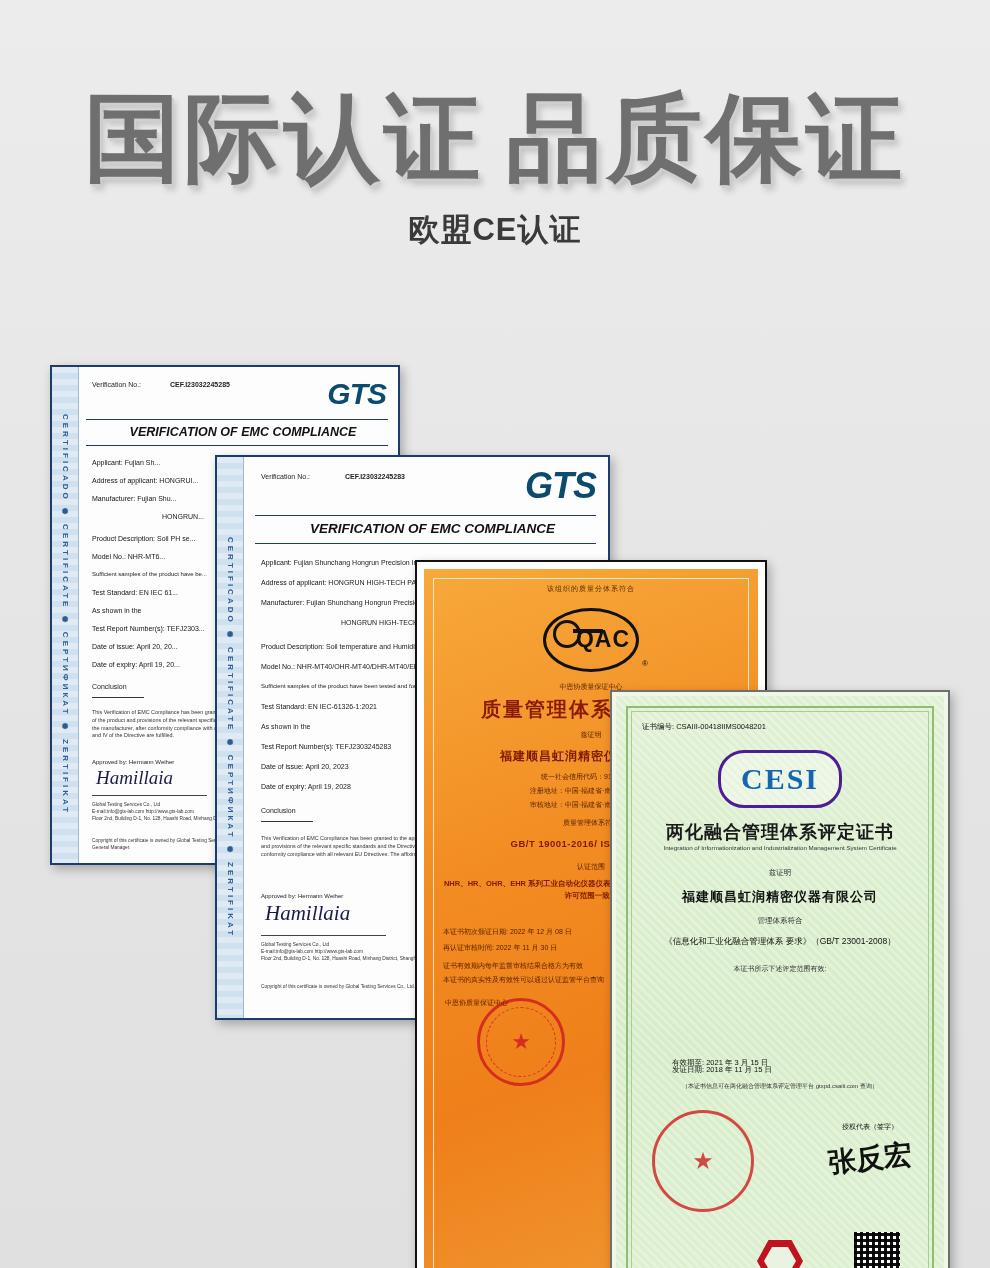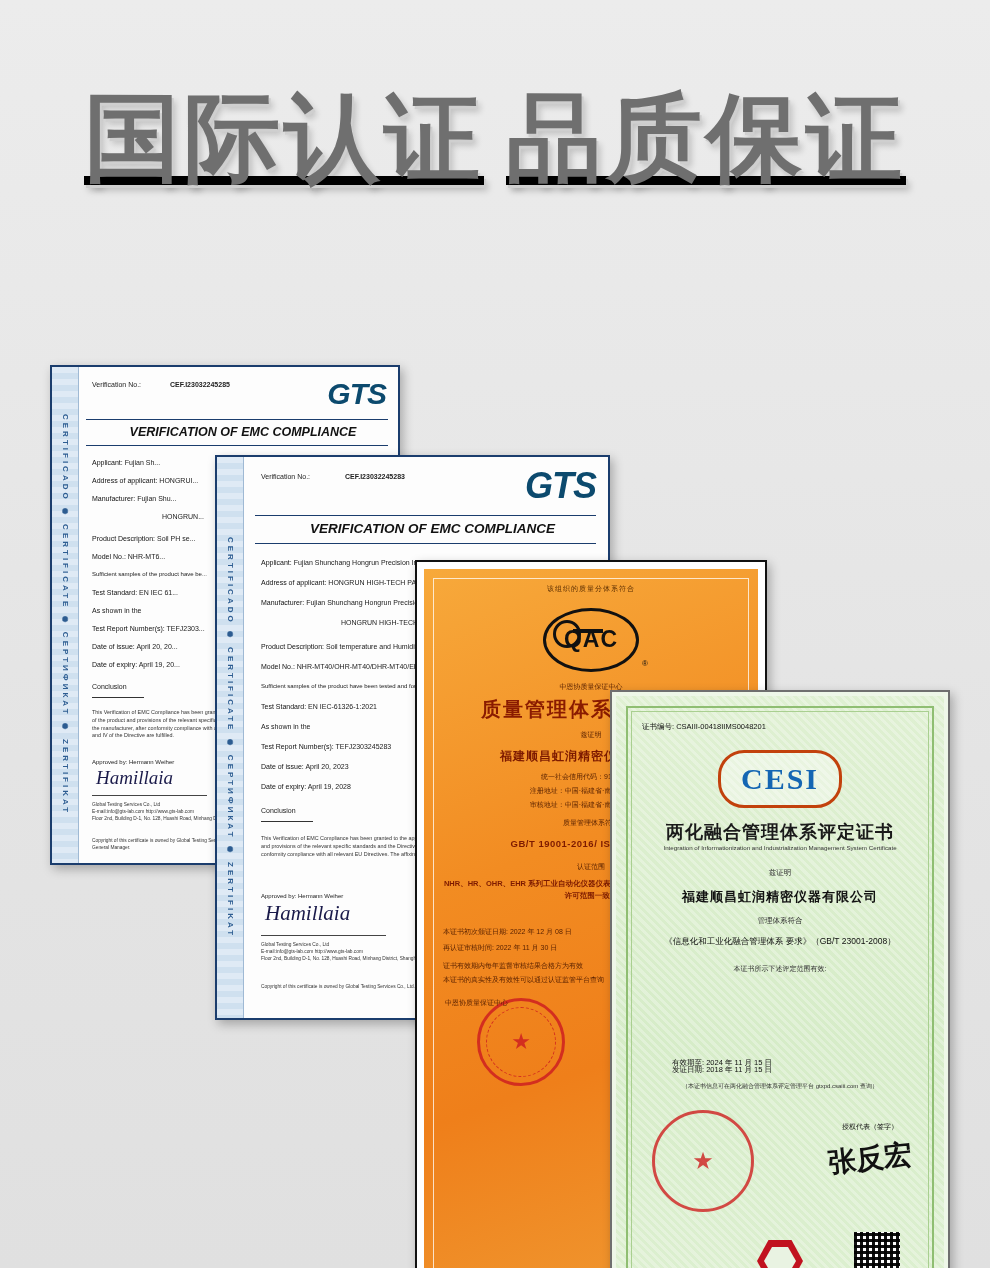--- a/index.html
+++ b/index.html
@@ -6,21 +6,20 @@
   body{
     width:990px;height:1268px;
     background:#e6e6e6;
     font-family:"Liberation Sans", sans-serif;
     overflow:hidden;
     position:relative;
   }
   .page{
     position:relative;width:990px;height:1268px;
     background:linear-gradient(180deg,#ececec 0%,#e4e4e4 60%,#e0e0e0 100%);
-    text-decoration:underline;
   }
   
   .headline{
     text-align:center;
     padding-top:88px;
     font-size:96px;
     font-weight:bold;
     letter-spacing:4px;
     color:#6f6f6f;
     line-height:1.05;
@@ -112,21 +111,21 @@
   }
   #cert3 .innerline{
     position:absolute;left:16px;top:16px;right:16px;bottom:16px;
     border:1px solid rgba(255,255,255,.75);
   }
   #cert3 .topline{position:absolute;top:22px;left:50%;transform:translateX(-50%);
     font-size:7px;color:#5a2d00;letter-spacing:1px;}
   .qac-logo{position:absolute;top:46px;left:50%;transform:translateX(-50%);
     width:96px;height:64px;}
   .qac-logo .oval{position:absolute;inset:0;border:3px solid #111;border-radius:50%;}
-  .qac-logo .txt{position:absolute;top:18px;left:0;width:100%;text-align:center;
+  .qac-logo .txt{position:absolute;top:18px;left:12px;width:100%;text-align:center;
     font-size:23px;font-weight:bold;color:#111;letter-spacing:1px;}
   .qac-logo .key{position:absolute;left:10px;top:12px;width:22px;height:22px;
     border:3px solid #111;border-radius:50%;}
   .qac-logo .keystem{position:absolute;left:30px;top:21px;width:30px;height:4px;background:#111;}
   .qac-logo .reg{position:absolute;right:-9px;bottom:4px;font-size:8px;color:#111;}
   #cert3 .bigtitle{
     position:absolute;left:0;width:100%;text-align:center;
     font-size:20px;font-weight:bold;color:#8a1b00;letter-spacing:2px;
     font-family:"Liberation Serif",serif;
   }
@@ -169,21 +168,21 @@
     position:absolute;left:14px;top:14px;right:14px;bottom:14px;
     border:2px solid #8fbe72;
   }
   #cert4 .gborder2{
     position:absolute;left:19px;top:19px;right:19px;bottom:19px;
     border:1px solid #a9cf90;
   }
   #cert4 .certno{position:absolute;left:30px;top:30px;font-size:7.5px;color:#111;}
   .cesi-logo{
     position:absolute;top:58px;left:50%;transform:translateX(-50%);
-    width:118px;height:52px;border:3px solid #c2410c;border-radius:26px;
+    width:118px;height:52px;border:3px solid #4c1d95;border-radius:26px;
     color:#1466b3;font-size:30px;font-weight:bold;letter-spacing:2px;
     display:flex;align-items:center;justify-content:center;
     background:rgba(255,255,255,.35);font-family:"Liberation Serif",serif;
   }
   #cert4 .maintitle{
     position:absolute;left:0;width:100%;text-align:center;font-size:18px;
     font-weight:bold;color:#1a1a1a;letter-spacing:1px;
     font-family:"Liberation Serif",serif;
   }
   #cert4 .entitle{
@@ -229,20 +228,21 @@
   }
 </style>
 </head>
 <body>
 
 <div class="page">
 
   <div class="headline">
     <span class="part1">国际认证</span><span class="part2">品质保证</span>
   </div>
+  <div class="sub2">欧盟CE认证</div>
 
   <div class="cert-stack">
 
     <div class="cert gts" id="cert1">
       <div class="inner">
         <div class="sideband">
           <div class="sideband-text">CERTIFICADO ✺ CERTIFICATE ✺ СЕРТИФИКАТ ✺ ZERTIFIKAT</div>
         </div>
         <div class="globe"></div>
 
@@ -395,21 +395,21 @@
       <div class="std" style="top:244px;">《信息化和工业化融合管理体系 要求》（GB/T 23001-2008）</div>
 
       <div class="sm" style="top:272px;font-size:7px;">本证书所示下述评定范围有效:</div>
 
       <div class="dates" style="top:346px;margin-top:25px;">
         <span>发证日期:</span>
         <span>2018 年 11 月 15 日</span>
       </div>
       <div class="dates" style="top:364px;">
         <span>有效期至:</span>
-        <span>2024 年 11 月 15 日</span>
+        <span>2021 年 3 月 15 日</span>
       </div>
 
       <div class="note" style="top:390px;">（本证书信息可在两化融合管理体系评定管理平台 gtxpd.csaiii.com 查询）</div>
 
       <div class="redseal" style="left:40px;top:418px;">
         <div class="star">★</div>
       </div>
       <div class="signlabel" style="right:50px;top:430px;">授权代表（签字）</div>
       <div class="signature" style="right:36px;top:448px;">张反宏</div>
 

